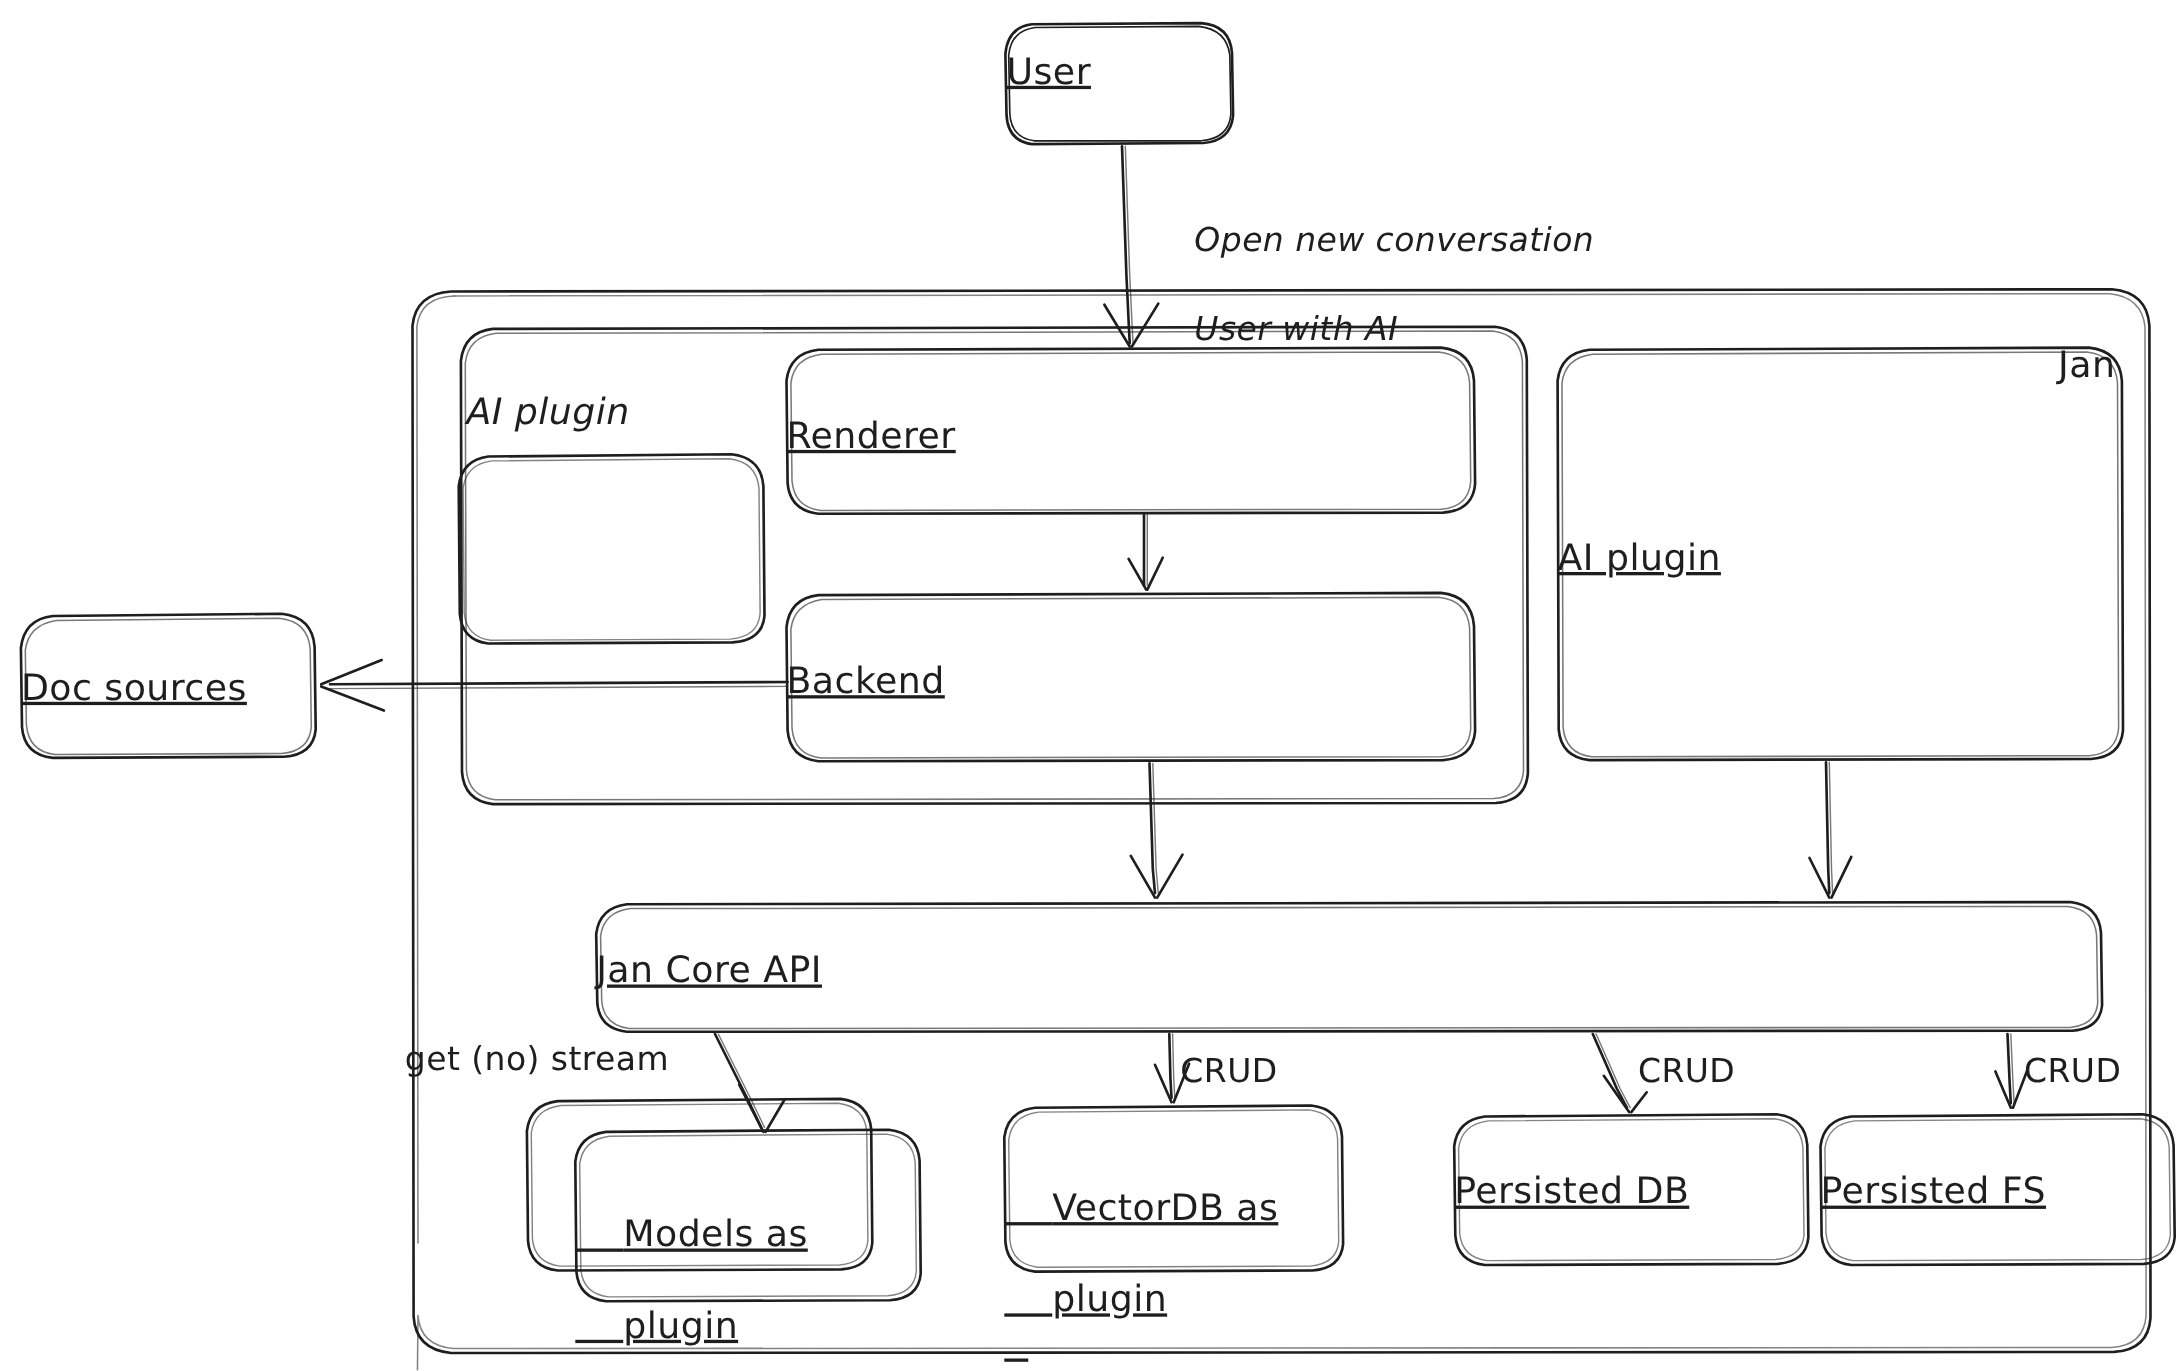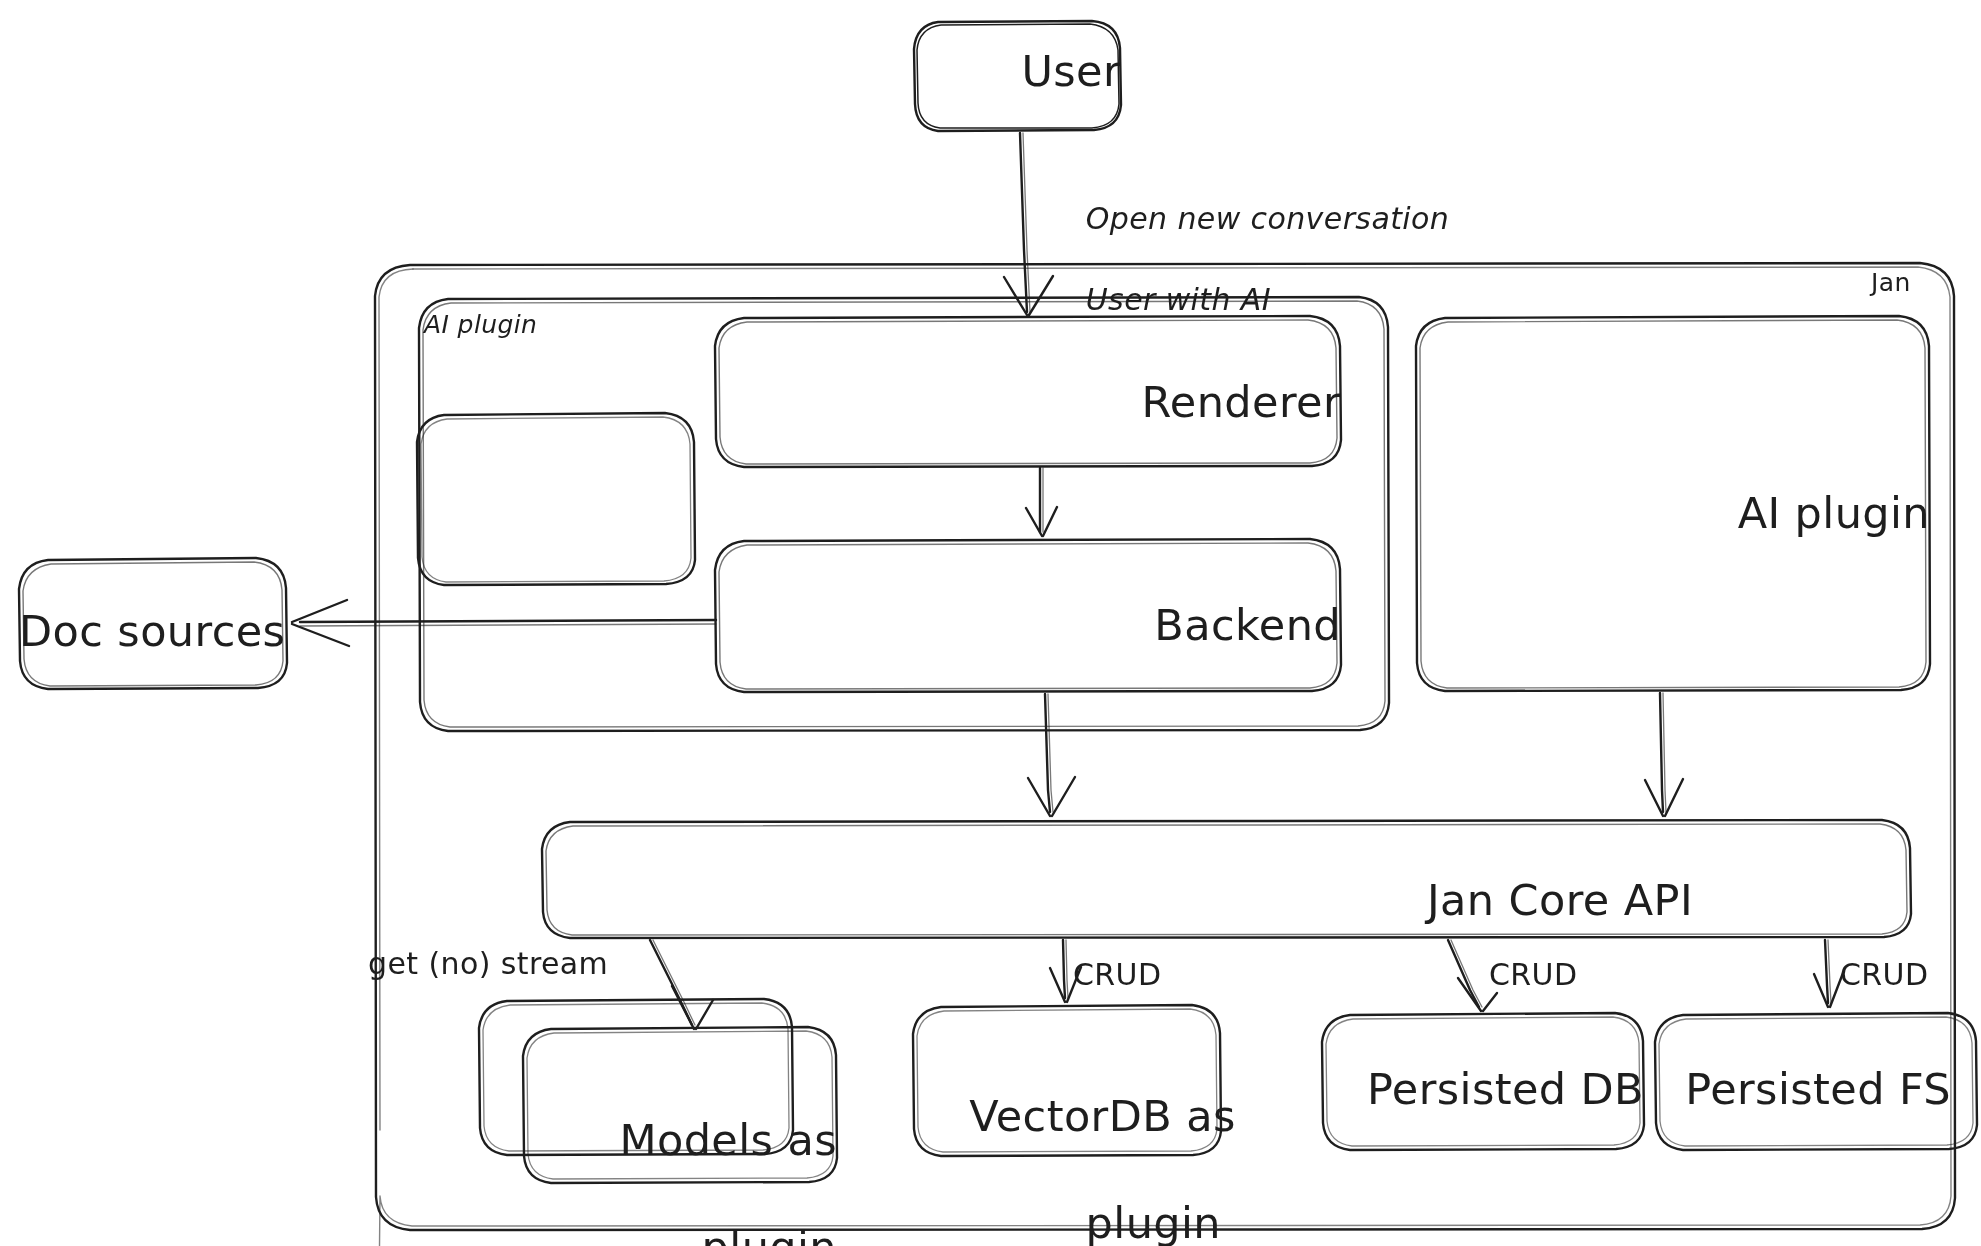--- a/index.html
+++ b/index.html
@@ -29,28 +29,30 @@
   .group-label,
   .yaml-line {
     position: absolute;
     color: #1e1e1e;
     font-family: "DejaVu Sans", sans-serif;
     white-space: pre;
     letter-spacing: 0.4px;
     pointer-events: auto;
   }
   .node-label {
-    font-size: 43px;
-    text-align: right;
+    font-size: 33px;
+    text-align: left;
     line-height: 1.28;
+    text-decoration: underline;
   }
   .node-label.two-line { line-height: 1.25; }
   .group-label {
-    font-size: 25px;
+    font-size: 33px;
     line-height: 1.2;
+    margin-top: 44px;
   }
   .edge-label {
     font-size: 30px;
     line-height: 1.35;
   }
   .yaml-box-text {
     position: absolute;
     font-size: 20px;
     line-height: 1.32;
     color: #1e1e1e;
@@ -211,21 +213,21 @@
   <div class="node-label" style="left:915px; top:44px; width:206px;">User</div>
 
   <div class="node-label" style="left:715px; top:598px; width:626px;">Backend</div>
 
   <div class="node-label" style="left:715px; top:375px; width:626px;">Renderer</div>
 
   <div class="node-label" style="left:19px; top:604px; width:256px;">Doc sources</div>
 
   <div class="node-label" style="left:1416px; top:486px; width:514px;">AI plugin</div>
 
-  <div class="node-label" style="left:542px; top:861px; width:1151px;margin-top:12px;">Jan Core API</div>
+  <div class="node-label" style="left:542px; top:861px; width:1151px;">Jan Core API</div>
 
   <div class="node-label two-line" style="left:523px; top:1060px; width:314px;">
     <span>Models as</span><br>
     <span>plugin</span>
   </div>
 
   <div class="node-label two-line" style="left:913px; top:1036px; width:308px;">
     <span>VectorDB as</span><br>
     <span>plugin</span>
   </div>

